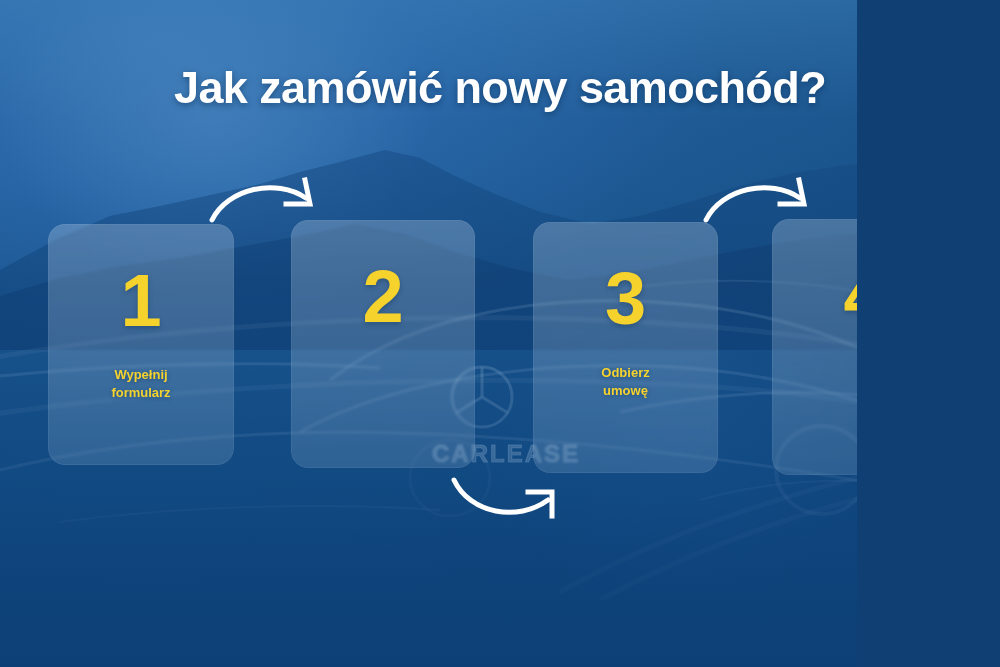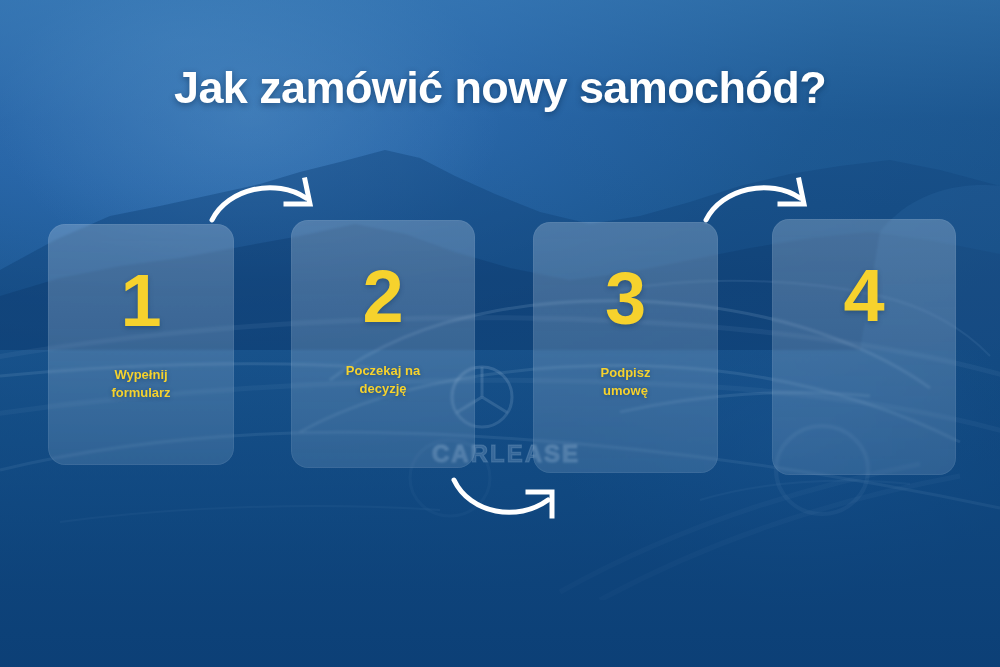--- a/index.html
+++ b/index.html
@@ -2,21 +2,21 @@
 <html><head>
 <meta charset="utf-8">
 <style>
   html, body {
     margin: 0;
     padding: 0;
     background: #0f3f73;
   }
   .stage {
     position: relative;
-    width: 1000px;
+    width: 857px;
     height: 667px;
     overflow: hidden;
     font-family: "Liberation Sans", sans-serif;
     background: #7f1d1d;
   }
 
   
   .bg-base {
     position: absolute;
     inset: 0;
@@ -221,30 +221,26 @@
   <div class="card" id="card-1">
     <div class="card-num">1</div>
     <div class="card-label">
       <span>Wypełnij</span><br>
       <span>formularz</span>
     </div>
   </div>
 
   <div class="card" id="card-2">
     <div class="card-num">2</div>
-    <div class="card-label">
-      <span>Poczekaj na</span><br>
-      <span>decyzję</span>
-    </div>
   </div>
 
   <div class="card" id="card-3">
     <div class="card-num">3</div>
     <div class="card-label">
-      <span>Podpisz</span><br>
+      <span>Odbierz</span><br>
       <span>umowę</span>
     </div>
   </div>
 
   <div class="card" id="card-4">
     <div class="card-num">4</div>
   </div>
 
 
 </div>

